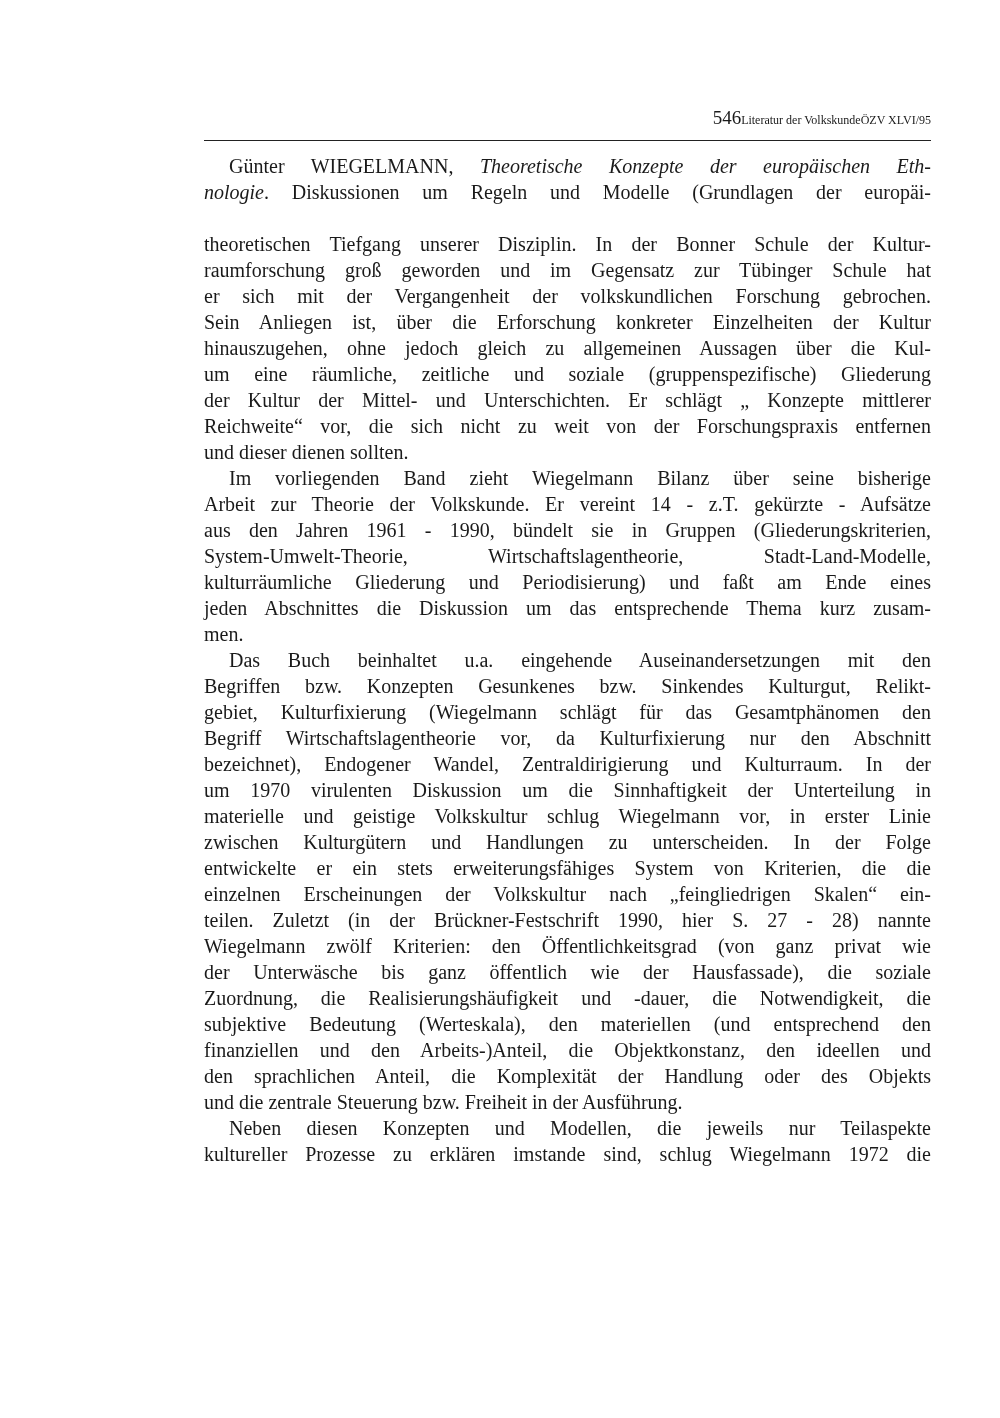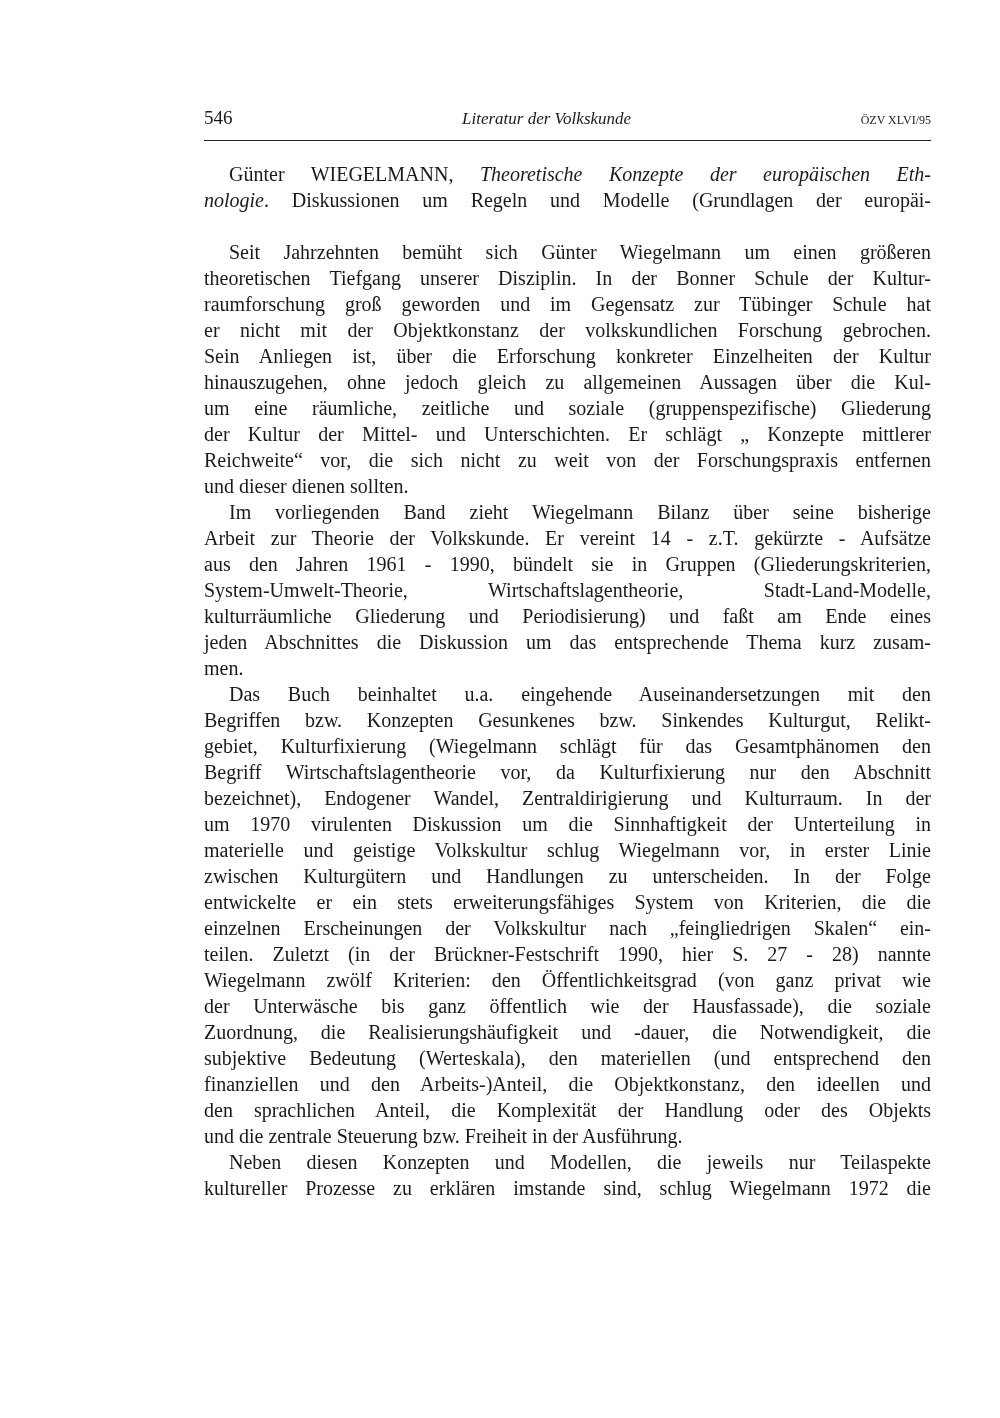--- a/index.html
+++ b/index.html
@@ -2,28 +2,28 @@
 <html><head>
 <meta charset="utf-8">
 <style>
   html, body { margin: 0; padding: 0; background: #ffffff; }
   body { width: 1000px; height: 1418px; position: relative; overflow: hidden; }
   .page {
     position: absolute; left: 204px; top: 104px; width: 727px;
     font-family: "Liberation Serif", serif; color: #1a1a1a;
   }
   .running-head {
-    display: flex; justify-content: space-between; align-items: baseline;
+    display: flex; justify-content: flex-end; align-items: baseline;
     font-size: 19px; height: 28px; line-height: 28px;
   }
-  .running-head .title { font-size: 17px; font-style: italic; }
+  .running-head .title { font-size: 12px; }
   .running-head .journal { font-size: 12px; }
   .rule { height: 0; border-top: 1.6px solid #222; margin-top: 8px; }
   .citation {
-    margin-top: 20px; font-size: 20px; line-height: 26px;
+    margin-top: 12px; font-size: 20px; line-height: 26px;
     text-indent: 25px; text-align: justify;
   }
   .citation i { font-style: italic; }
   .body-text { margin-top: 26px; }
   .para {
     font-size: 20px; line-height: 26px; text-align: justify;
     text-indent: 25px; margin: 0;
   }
   .line { display: block; text-align: justify; text-align-last: justify; text-indent: 0; white-space: nowrap; }
   .line.last { text-align-last: left; }
@@ -43,24 +43,23 @@
   <div class="citation">
     <span class="line first">
       <span>Günter WIEGELMANN,</span>
       <i>Theoretische Konzepte der europäischen Eth-</i>
     </span>
     <span class="line"><i>nologie</i><span>. Diskussionen um Regeln und Modelle (Grundlagen der europäi-</span></span>
   </div>
 
   <div class="body-text" id="body-text">
       <p class="para">
-        <span class="line first">Seit Jahrzehnten bemüht sich Günter Wiegelmann um einen größeren</span>
         <span class="line">theoretischen Tiefgang unserer Disziplin. In der Bonner Schule der Kultur-</span>
         <span class="line">raumforschung groß geworden und im Gegensatz zur Tübinger Schule hat</span>
-        <span class="line">er nicht mit der Objektkonstanz der volkskundlichen Forschung gebrochen.</span>
+        <span class="line">er sich mit der Vergangenheit der volkskundlichen Forschung gebrochen.</span>
         <span class="line">Sein Anliegen ist, über die Erforschung konkreter Einzelheiten der Kultur</span>
         <span class="line">hinauszugehen, ohne jedoch gleich zu allgemeinen Aussagen über die Kul-</span>
         <span class="line">um eine räumliche, zeitliche und soziale (gruppenspezifische) Gliederung</span>
         <span class="line">der Kultur der Mittel- und Unterschichten. Er schlägt „ Konzepte mittlerer</span>
         <span class="line">Reichweite“ vor, die sich nicht zu weit von der Forschungspraxis entfernen</span>
         <span class="line last">und dieser dienen sollten.</span>
       </p>
       <p class="para">
         <span class="line first">Im vorliegenden Band zieht Wiegelmann Bilanz über seine bisherige</span>
         <span class="line">Arbeit zur Theorie der Volkskunde. Er vereint 14 - z.T. gekürzte - Aufsätze</span>

